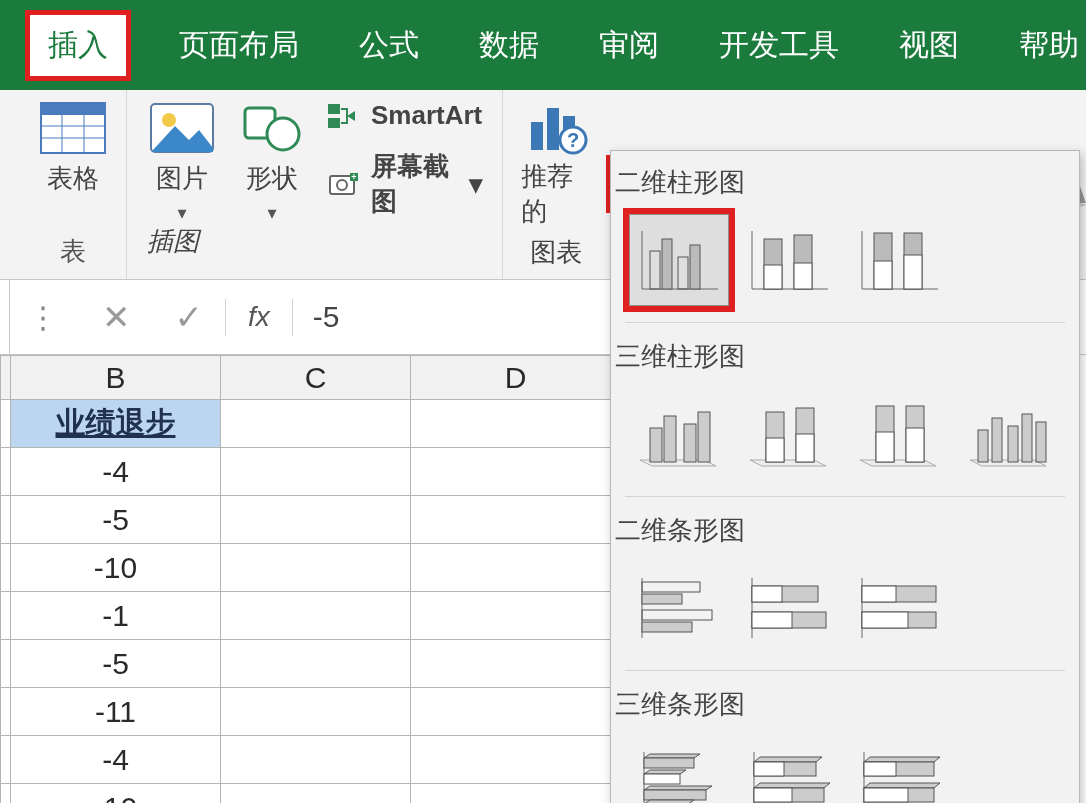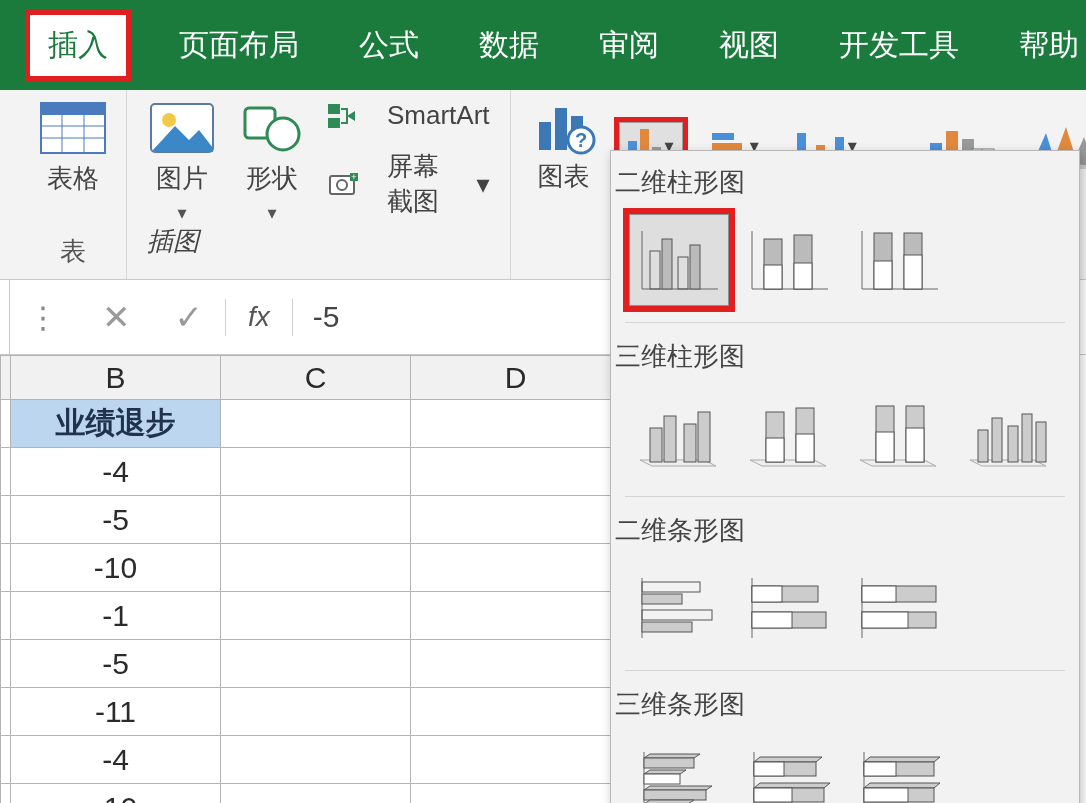--- a/index.html
+++ b/index.html
@@ -44,21 +44,21 @@
     border-right: 1px solid #d8d8d8;
     margin-left: 20px;
   }
   .rgroup .label-bottom { margin-top:auto; font-size:26px; color:#555; padding-bottom:6px;}
   .vbtn { display:flex; flex-direction:column; align-items:center; gap:6px; cursor:pointer;}
   .vbtn .drop { font-size:18px; color:#555;}
   .icon-big { width:70px; height:55px; display:flex; align-items:center; justify-content:center;}
   .illus-group { border-right:1px solid #d8d8d8; padding:10px 20px 4px; display:flex; flex-direction:column;}
   .illus-group .row { display:flex; align-items:flex-start; gap:20px;}
   .illus-group .stack { display:flex; flex-direction:column; gap:18px; font-size:26px;}
-  .illus-group .stack .line{ display:flex; align-items:center; gap:26px; cursor:pointer;}
+  .illus-group .stack .line{ display:flex; align-items:center; gap:10px; cursor:pointer;font-weight:bold;}
   .chart-area {
     padding:8px 18px 4px;
     display:flex; flex-direction:column; align-items:flex-start;
   }
   .chart-top-row { display:flex; align-items:center; gap:20px;}
   .chart-small { display:flex; align-items:center; gap:4px; padding:6px 8px; cursor:pointer; border:1px solid transparent;}
   .chart-small.hl { background:#e0e0e0; border:1px solid #9f9f9f; outline:5px solid #e02020;}
   .mini-bar { display:flex; align-items:flex-end; gap:3px; height:34px;}
   .mini-bar span{ width:9px; background:#888;}
   .mini-bar .b{ background:#4a90d9;}
@@ -82,21 +82,21 @@
   table.grid { border-collapse:collapse; font-size:30px; color:#2a2a2a;}
   table.grid th, table.grid td { border:1px solid #b4b4b4; text-align:center;}
   table.grid th { background:#f1f1f1; font-weight:400; height:44px;}
   table.grid td { background:#fff; height:48px;}
   table.grid th.col-b{ width:210px;}
   table.grid th.col-c{ width:190px;}
   table.grid th.col-d{ width:210px;}
   table.grid th.col-e{ width:40px;}
   .row-head-strip { width:10px;}
   .hdr-cell {
-    background:#bcd6ef !important; font-weight:700; 
+    background:#bcd6ef !important; font-weight:700; text-decoration:underline;
     color:#20324f;
     margin-left:12px;
   }
   
   .chart-panel {
     position:absolute; left:610px; top:150px; width:470px;
     background:#f2f2f2; border:1px solid #b8b8b8;
     box-shadow:2px 4px 10px rgba(0,0,0,.25);
     font-size:26px; color:#444; z-index:50;
   }
@@ -118,22 +118,22 @@
 </style>
 </head>
 <body>
 
 <div class="ribbon-tabs">
   <div class="tab active">插入</div>
   <div class="tab">页面布局</div>
   <div class="tab">公式</div>
   <div class="tab">数据</div>
   <div class="tab">审阅</div>
+  <div class="tab">开发工具</div>
   <div class="tab">视图</div>
-  <div class="tab">开发工具</div>
   <div class="tab">帮助</div>
 
 </div>
 
 <div class="ribbon-body">
 
   <div class="rgroup">
     <div class="vbtn">
       <div class="icon-big">
         <svg width="66" height="52" viewBox="0 0 66 52">
@@ -203,20 +203,21 @@
       <div class="vbtn">
         <div class="icon-big">
           <svg width="66" height="56" viewBox="0 0 66 56">
             <rect x="8" y="24" width="12" height="28" fill="#3c78b5"></rect>
               <rect x="24" y="10" width="12" height="42" fill="#3c78b5"></rect>
               <rect x="40" y="18" width="12" height="34" fill="#3c78b5"></rect>
             <circle cx="50" cy="42" r="13" fill="#fff" stroke="#3c78b5" stroke-width="3"></circle>
               <text x="50" y="49" font-size="20" fill="#3c78b5" text-anchor="middle" font-weight="bold">?</text>
           </svg>
         </div>
+        <span>推荐的</span>
         <span>图表</span>
       </div>
 
       <div class="chart-small hl">
         <div class="mini-bar">
           <span class="b" style="height:22px"></span>
             <span class="o" style="height:34px"></span>
             <span class="g" style="height:16px"></span>
         </div>
         <span class="caret-small">▾</span>

